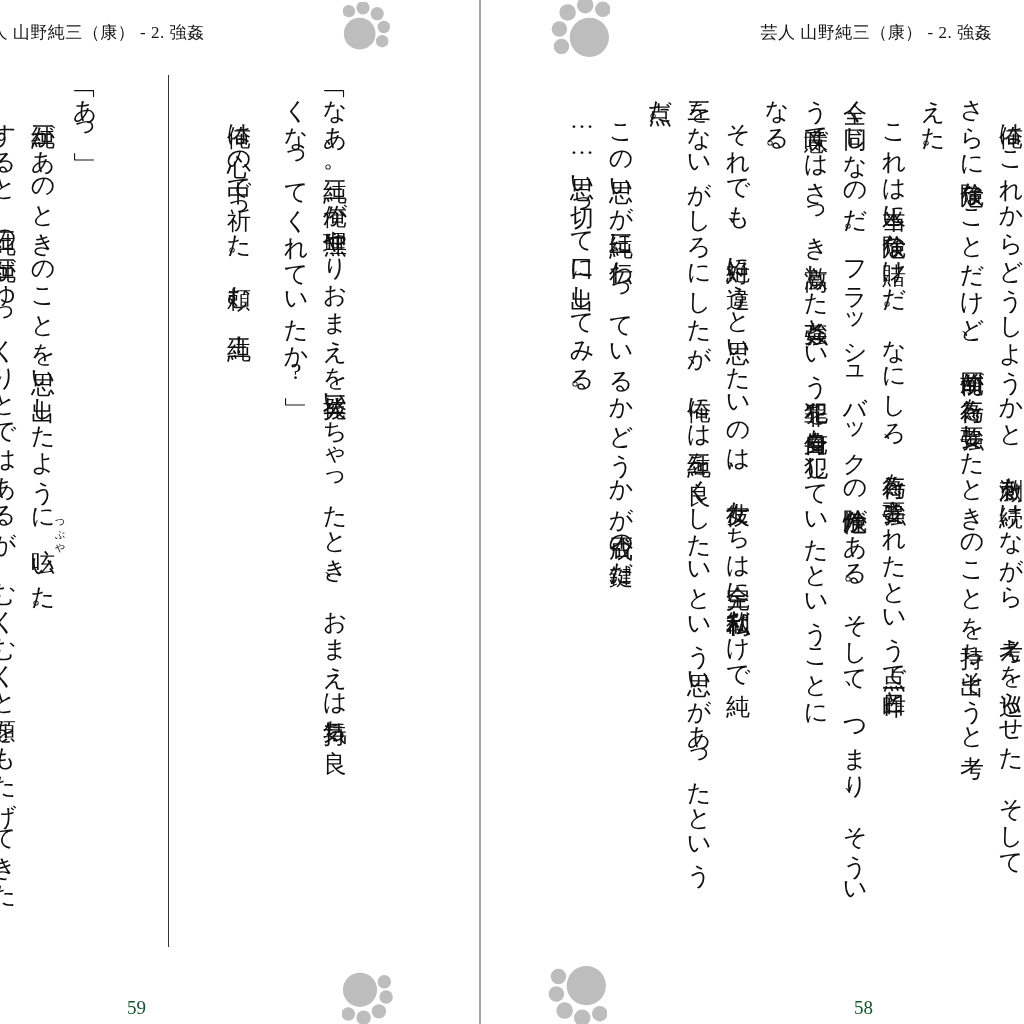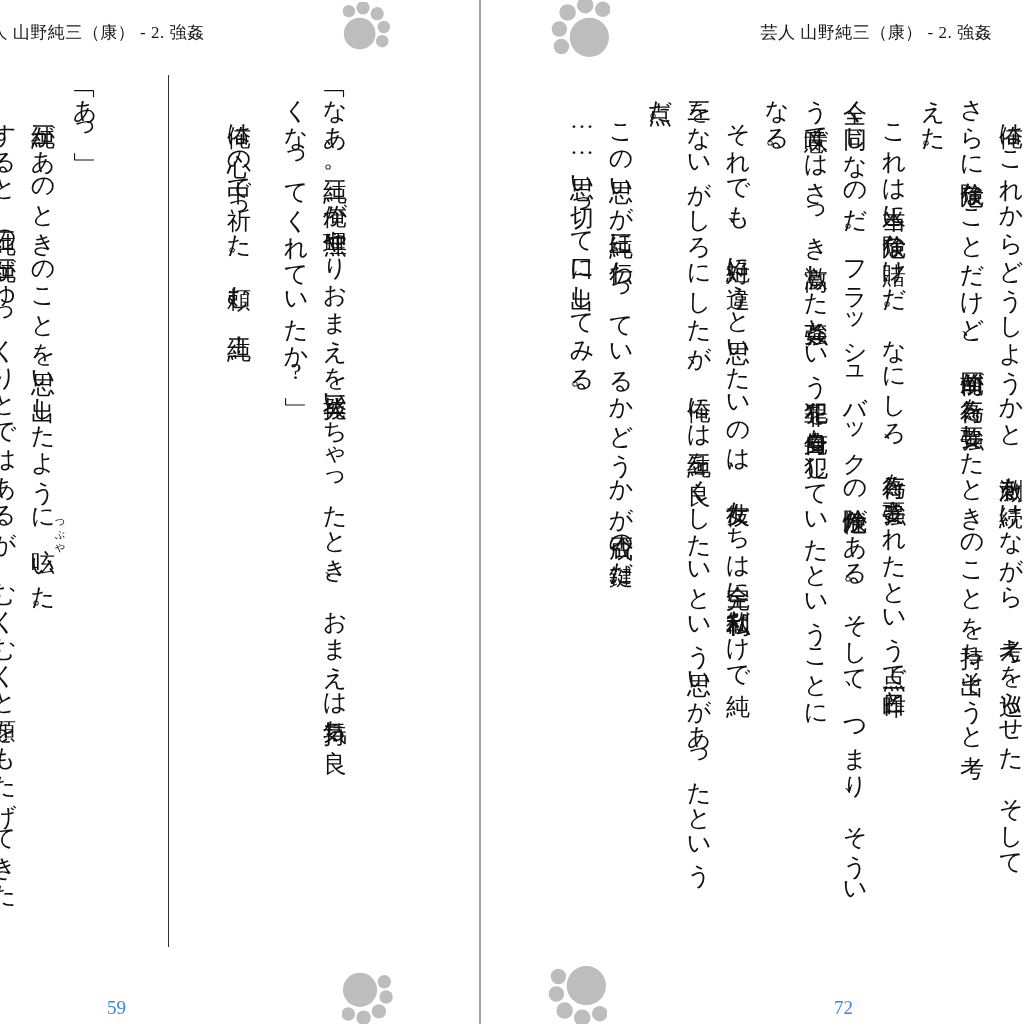--- a/index.html
+++ b/index.html
@@ -19,21 +19,21 @@
   }
   .hdr{
     position:absolute;top:21px;
     font-size:17px;color:#161616;white-space:nowrap;
     letter-spacing:0.5px;
   }
   .hdr-l{left:-27px;}
   .hdr-r{right:32px;}
   .pagenum{
     position:absolute;top:997px;
-    font-size:19px;color:#3b82f6;
+    font-size:19px;color:#14532d;margin-left:20px;
   }
   .pn-l{left:107px;}
   .pn-r{left:359px;}
   .vtext{
     position:absolute;
     writing-mode:vertical-rl;
     text-orientation:upright;
     font-size:24px;
     line-height:39px;
     color:#111111;
@@ -136,16 +136,16 @@
       <div class="line">全く同じなのだ。フラッシュバックの危険性がある。そして、つまり、そうい</div>
       <div class="line">う意味ではさっき激高した強姦という犯罪を俺自身も犯していたということに</div>
       <div class="line">なる。</div>
       <div class="line">　それでも、絶対に違うと思いたいのは、彼女たちは完全に私利私欲だけで純</div>
       <div class="line">三をないがしろにしたが、俺には純三を良くしたいという思いがあったという</div>
       <div class="line">点だ。</div>
       <div class="line">　この思いが純三に伝わっているかどうかが成否の鍵だ。</div>
       <div class="line">　……思い切って口に出してみる。</div>
     </div>
 
-    <div class="pagenum pn-r">72</div>
+    <div class="pagenum pn-r">58</div>
   </section>
 
 </div>
 
 </body></html>

